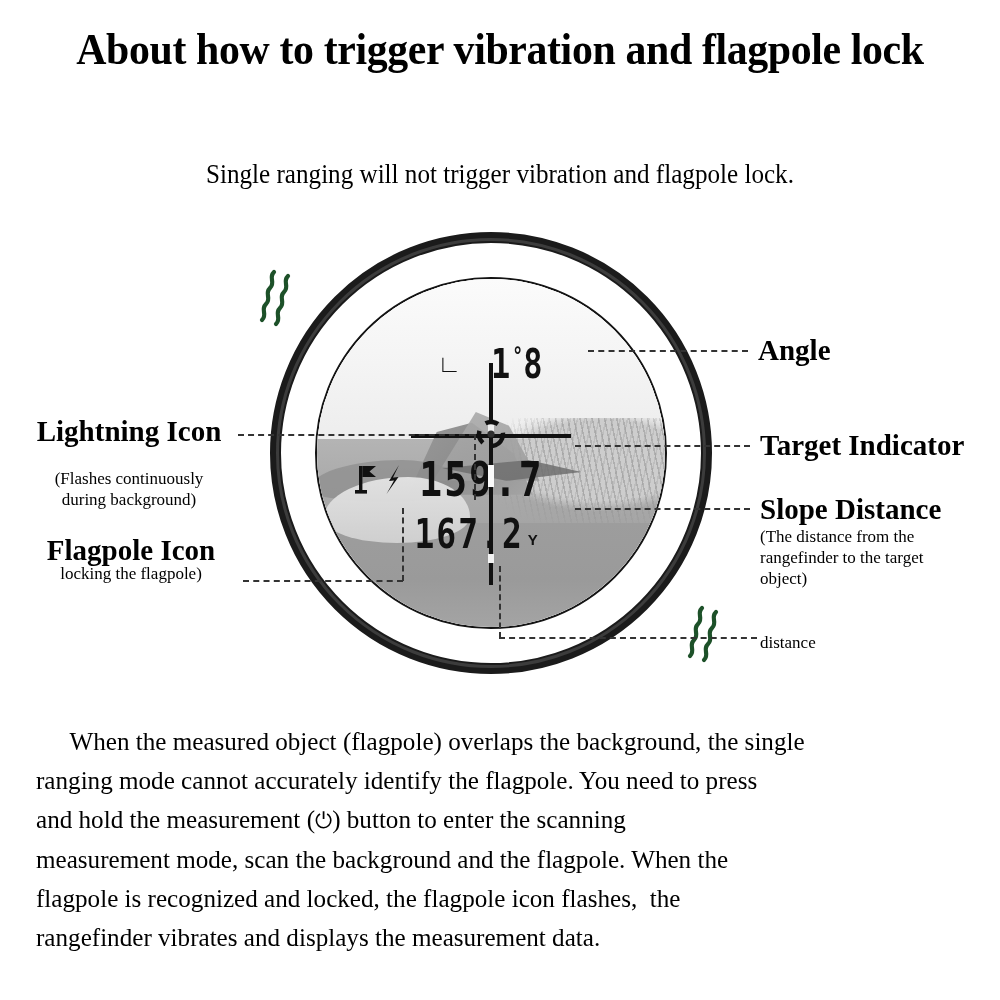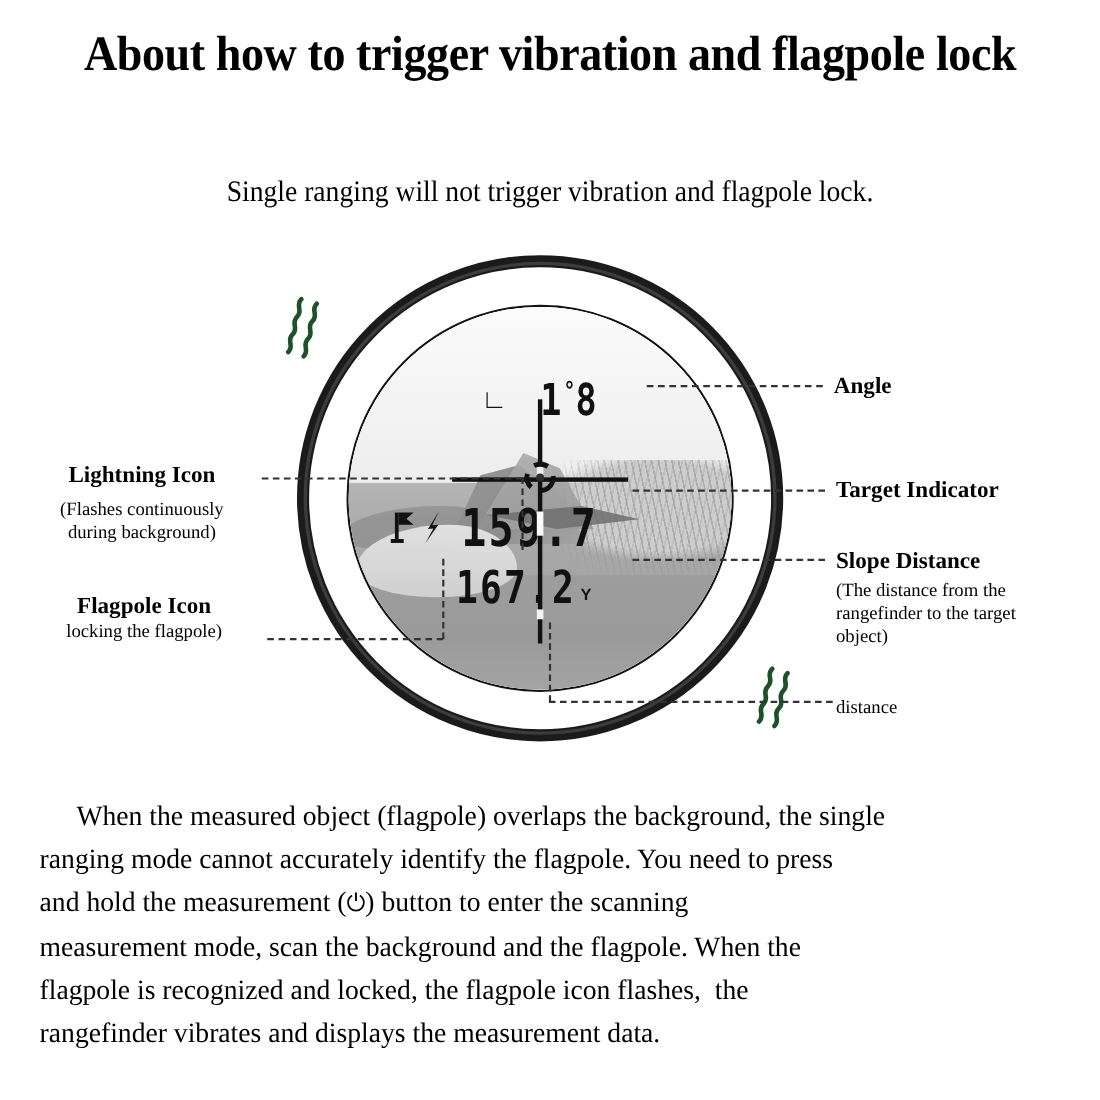--- a/index.html
+++ b/index.html
@@ -194,21 +194,21 @@
   .waves.left{left:248px;top:268px;}
   .waves.right{left:676px;top:604px;}
 
   
   .lead{position:absolute;border:0;border-top:2px dashed #333;height:0;}
   .lead-v{position:absolute;border:0;border-left:2px dashed #333;width:0;}
 
   
   .callout{position:absolute;}
   .callout .head{
-    font-weight:bold;font-size:21px;line-height:26px;white-space:nowrap;
+    font-weight:bold;font-size:29px;line-height:26px;white-space:nowrap;
   }
   .callout .sub{
     font-size:17px;line-height:21px;
   }
   .callout.left{text-align:center;}
   .callout.right{text-align:left;}
 
   
   .body-copy{
     position:absolute;left:36px;right:34px;top:722px;
@@ -310,21 +310,21 @@
   <div class="lead" style="left:499px;top:637px;width:258px;"></div>
 
   <div class="lead" style="left:238px;top:434px;width:237px;"></div>
   <div class="lead-v" style="left:474px;top:434px;height:66px;"></div>
 
   <div class="lead" style="left:243px;top:580px;width:160px;"></div>
   <div class="lead-v" style="left:402px;top:508px;height:73px;"></div>
 
   <div class="callout left" style="left:18px;top:418px;width:222px;">
     <div class="head">Lightning Icon</div>
-    <div class="sub" style="margin-top:8px;">(Flashes continuously</div>
+    <div class="sub" style="margin-top:24px;">(Flashes continuously</div>
     <div class="sub">during background)</div>
   </div>
 
   <div class="callout left" style="left:18px;top:537px;width:226px;">
     <div class="head">Flagpole Icon</div>
     <div class="sub">locking the flagpole)</div>
   </div>
 
   <div class="callout right" style="left:758px;top:337px;">
     <div class="head">Angle</div>

